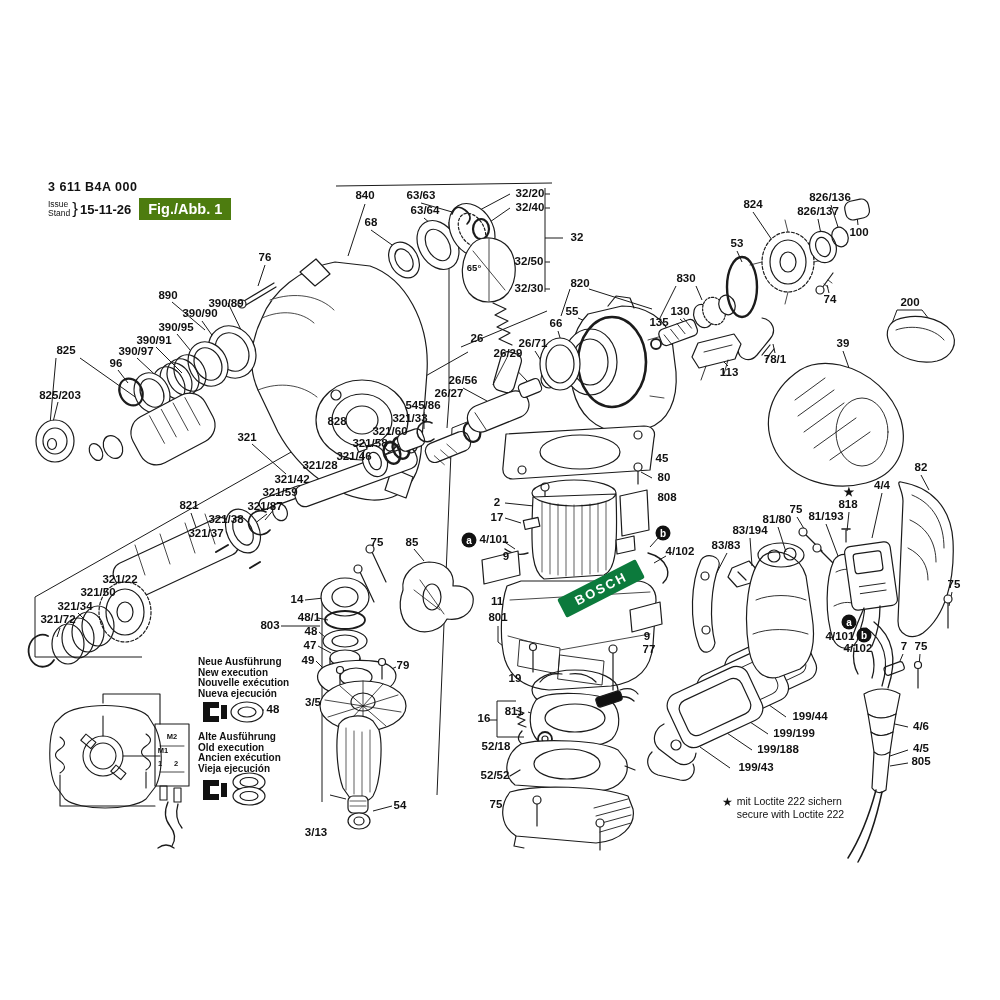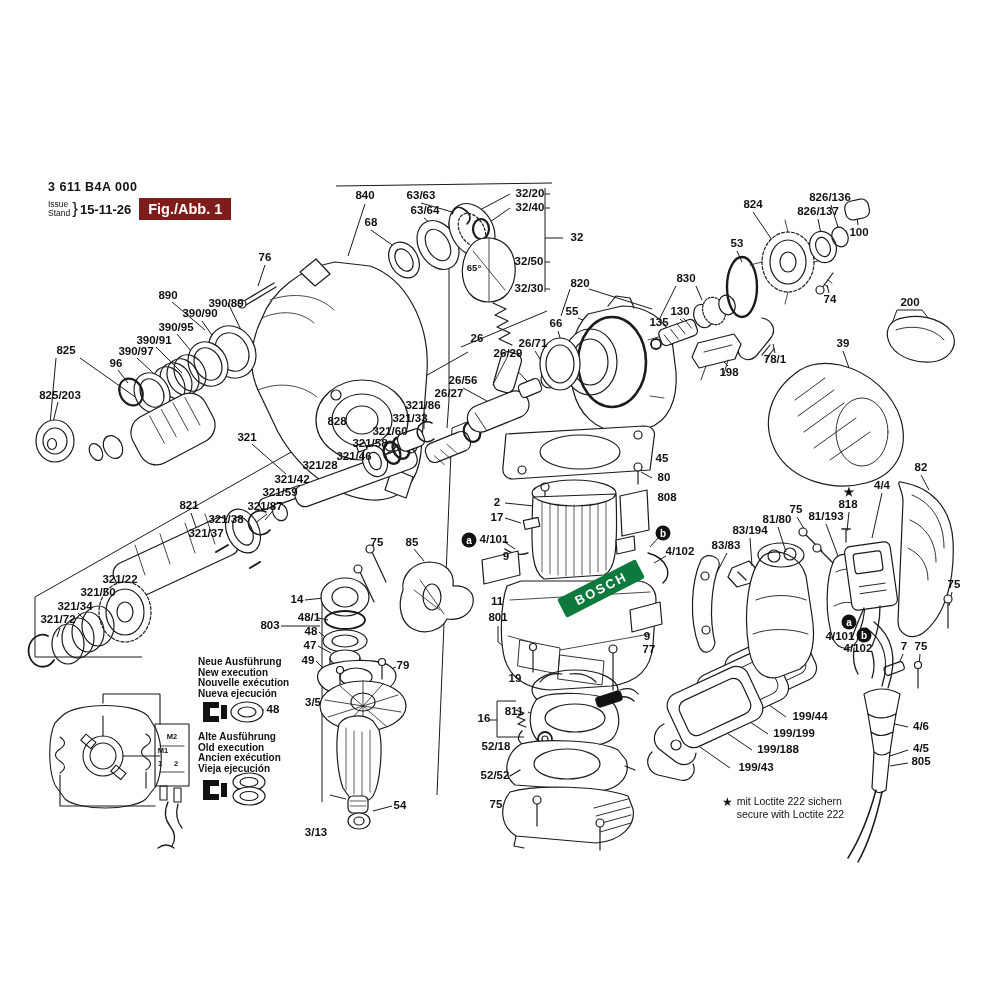--- a/index.html
+++ b/index.html
@@ -12,21 +12,21 @@
   .lbl.star{font-size:12px;}
   .lbl.circled{width:15px;height:15px;border-radius:50%;background:#111;color:#fff;
        display:flex;align-items:center;justify-content:center;font-size:10px;}
   .lbl.wire{font-size:7.5px;}
   #hdr{position:absolute;left:48px;top:180px;}
   #partno{font-weight:bold;font-size:12.5px;letter-spacing:.5px;}
   #issuewrap{display:flex;align-items:center;margin-top:4px;}
   #issuecol{font-size:8.5px;line-height:1.1;}
   #brace{font-size:17px;font-weight:normal;margin:0 2px;}
   #issuedate{font-weight:bold;font-size:13px;margin-right:8px;}
-  #figbox{background:#7f1d1d;color:#fff;font-weight:bold;font-size:14.5px;padding:3px 9px;}
+  #figbox{background:#4d7c0f;color:#fff;font-weight:bold;font-size:14.5px;padding:3px 9px;}
   .noteblk{position:absolute;font-weight:bold;font-size:10px;line-height:1.06;}
   #modblk{position:absolute;left:853px;top:780px;font-weight:normal;font-size:10.5px;line-height:1.18;}
   #locblk{position:absolute;left:722px;top:795px;font-size:10.5px;line-height:1.2;display:flex;gap:4px;}
   #locblk .st{font-size:12px;}
   #boschband{position:absolute;left:557px;top:578px;width:88px;height:21px;background:#0c7a3c;
        transform:rotate(-27deg);display:flex;align-items:center;justify-content:center;
        color:#fff;font-weight:bold;font-size:13px;letter-spacing:2px;border-radius:2px;}
 </style>
 </head>
 <body>
@@ -498,29 +498,29 @@
     <div class="lbl" style="left: 200px; top: 314px;">390/90</div>
     <div class="lbl" style="left: 176px; top: 328px;">390/95</div>
     <div class="lbl" style="left: 154px; top: 341px;">390/91</div>
     <div class="lbl" style="left: 136px; top: 352px;">390/97</div>
     <div class="lbl" style="left: 116px; top: 364px;">96</div>
     <div class="lbl" style="left: 66px; top: 351px;">825</div>
     <div class="lbl" style="left: 60px; top: 396px;">825/203</div>
     <div class="lbl" style="left: 580px; top: 284px;">820</div>
     <div class="lbl" style="left: 572px; top: 312px;">55</div>
     <div class="lbl" style="left: 556px; top: 324px;">66</div>
-    <div class="lbl" style="left: 729px; top: 373px;">198</div>
+    <div class="lbl" style="left: 729px; top: 373px;">113</div>
     <div class="lbl" style="left: 775px; top: 360px;">78/1</div>
     <div class="lbl" style="left: 843px; top: 344px;">39</div>
     <div class="lbl" style="left: 477px; top: 339px;">26</div>
     <div class="lbl" style="left: 533px; top: 344px;">26/71</div>
     <div class="lbl" style="left: 508px; top: 354px;">26/29</div>
     <div class="lbl" style="left: 463px; top: 381px;">26/56</div>
     <div class="lbl" style="left: 449px; top: 394px;">26/27</div>
-    <div class="lbl" style="left: 423px; top: 406px;">321/86</div>
+    <div class="lbl" style="left: 423px; top: 406px;">545/86</div>
     <div class="lbl" style="left: 410px; top: 419px;">321/33</div>
     <div class="lbl" style="left: 390px; top: 432px;">321/60</div>
     <div class="lbl" style="left: 337px; top: 422px;">828</div>
     <div class="lbl" style="left: 370px; top: 444px;">321/58</div>
     <div class="lbl" style="left: 354px; top: 457px;">321/46</div>
     <div class="lbl" style="left: 247px; top: 438px;">321</div>
     <div class="lbl" style="left: 320px; top: 466px;">321/28</div>
     <div class="lbl" style="left: 292px; top: 480px;">321/42</div>
     <div class="lbl" style="left: 280px; top: 493px;">321/59</div>
     <div class="lbl" style="left: 265px; top: 507px;">321/87</div>

